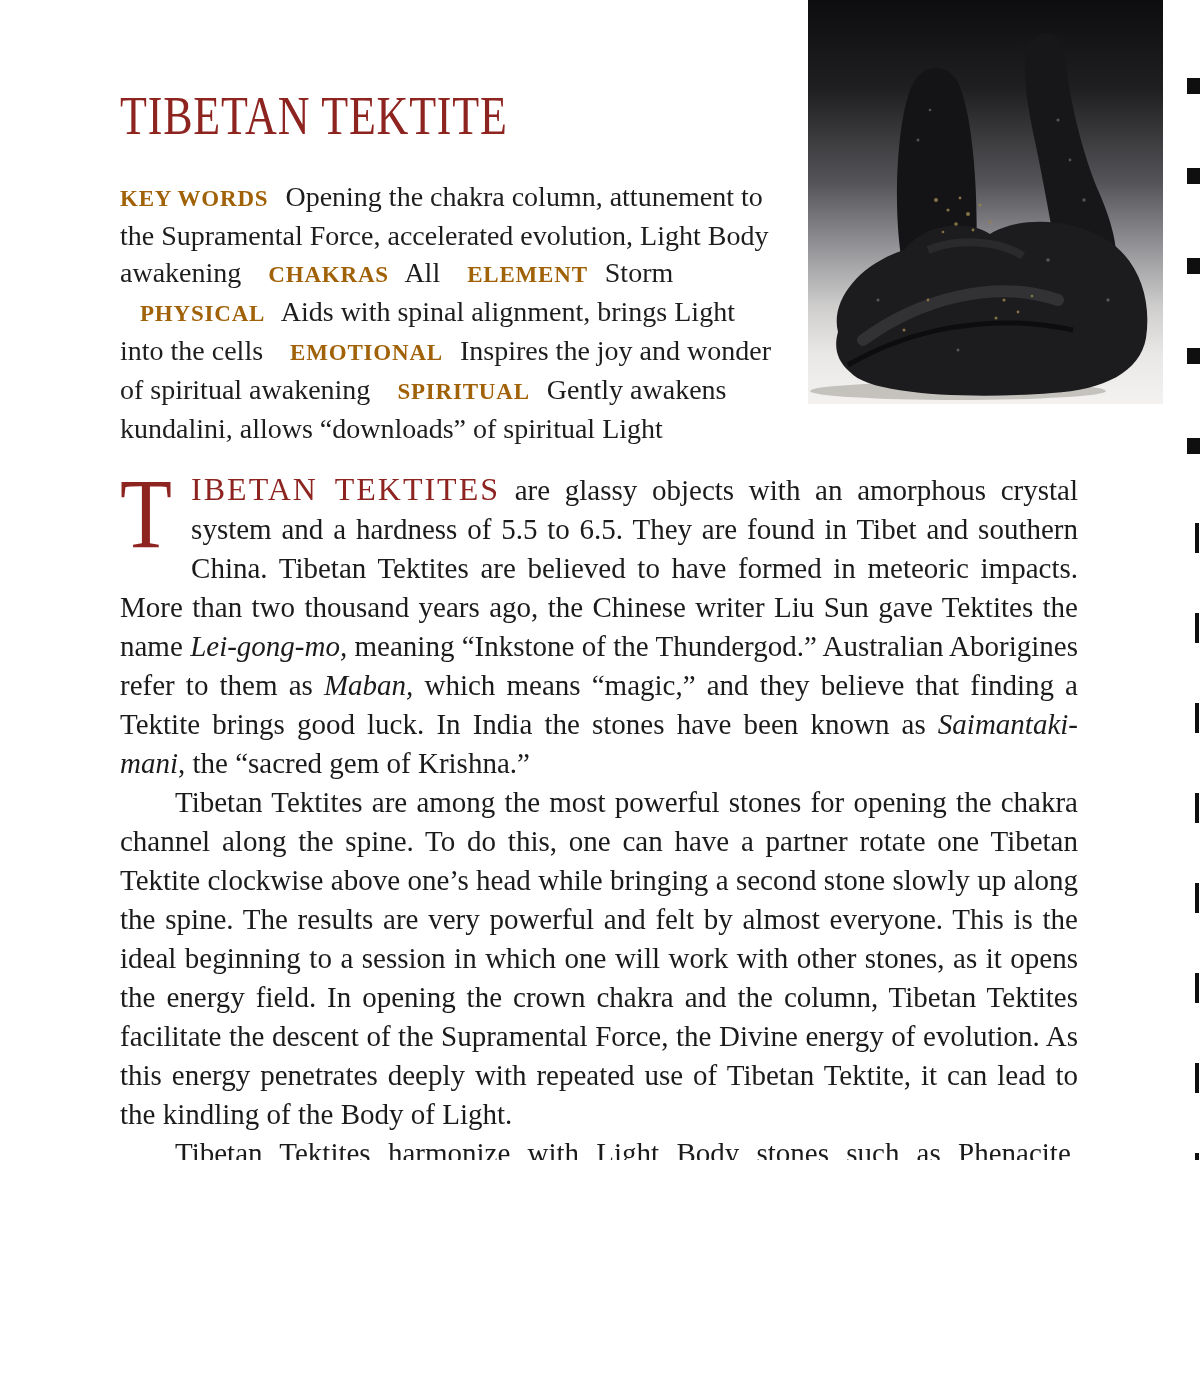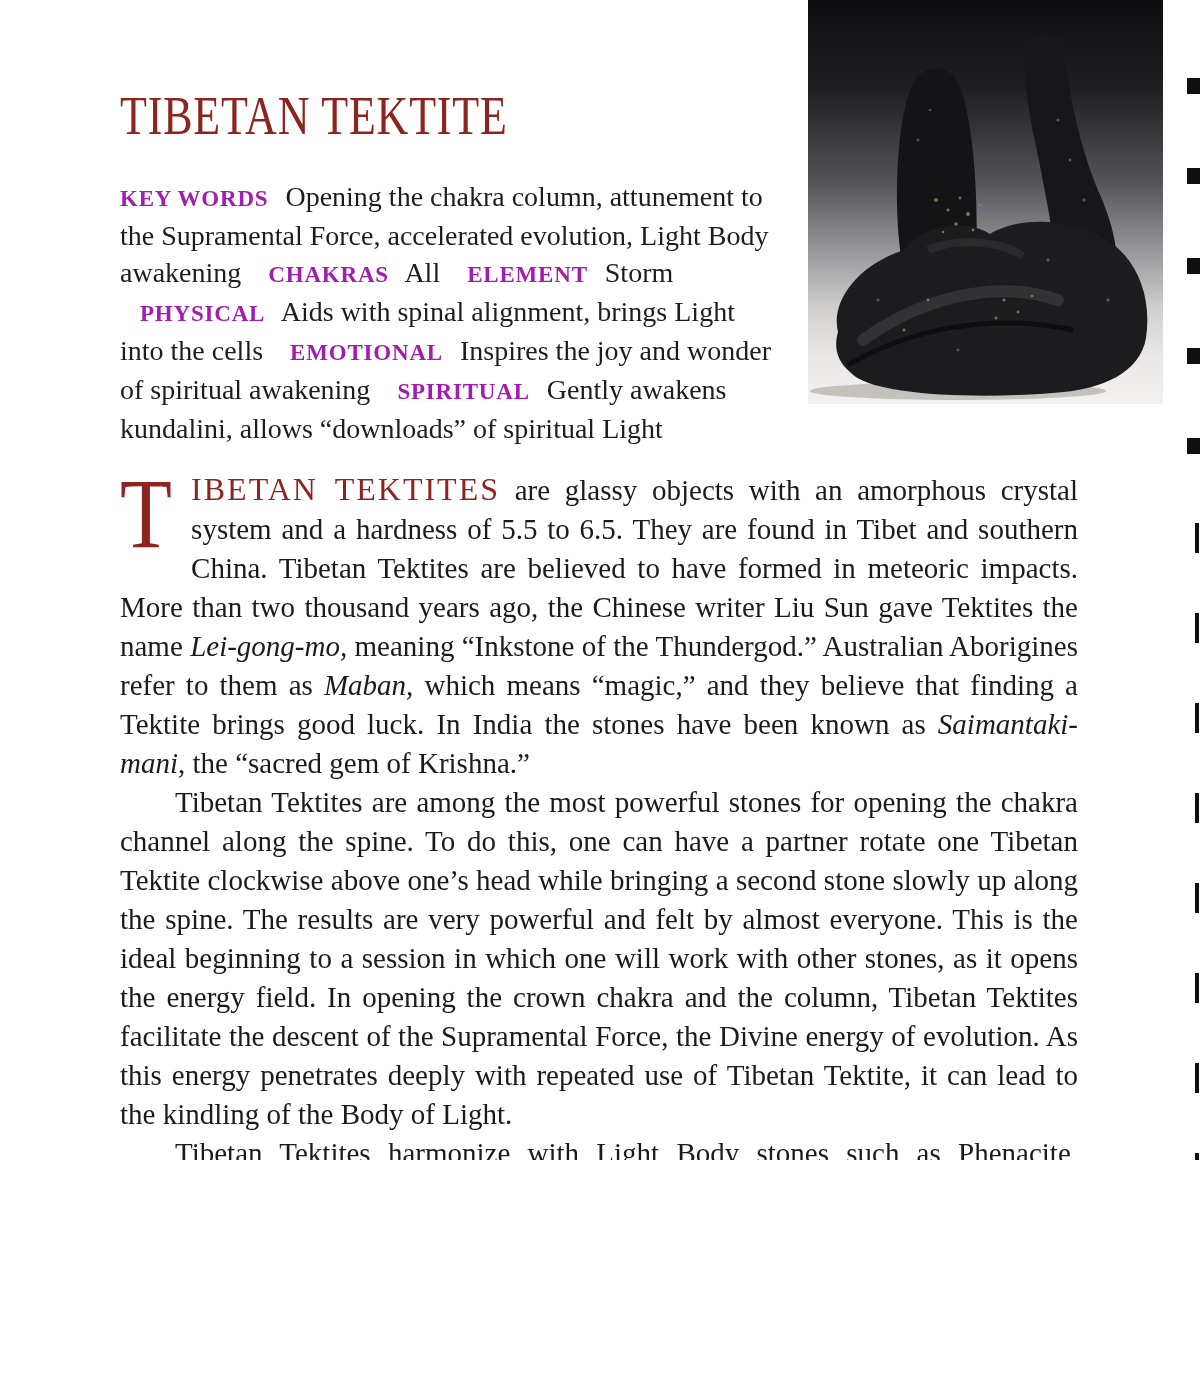--- a/index.html
+++ b/index.html
@@ -13,21 +13,21 @@
     font-size:55px; font-weight:normal; color:#8e2420;
     letter-spacing:1px; white-space:nowrap;
     transform:scaleX(0.8); transform-origin:left top;
   }
 
   .keywords {
     position:absolute; left:120px; top:178px; width:662px;
     font-size:28px; line-height:37px; color:#1d1d1d; text-align:left;
   }
   .kw-label {
-    font-weight:bold; color:#a21caf; font-size:23px; letter-spacing:0.8px;
+    font-weight:bold; color:#a16207; font-size:23px; letter-spacing:0.8px;
     margin:0 10px 0 20px; white-space:nowrap;
   }
   .kw-label:first-child { margin-left:0; }
 
   .photo { position:absolute; left:808px; top:0; width:355px; height:404px; }
   .photo svg { display:block; }
 
   .body-text {
     position:absolute; left:120px; top:470px; width:958px;
     font-size:29px; line-height:39px; color:#1b1b1b; text-align:justify;

